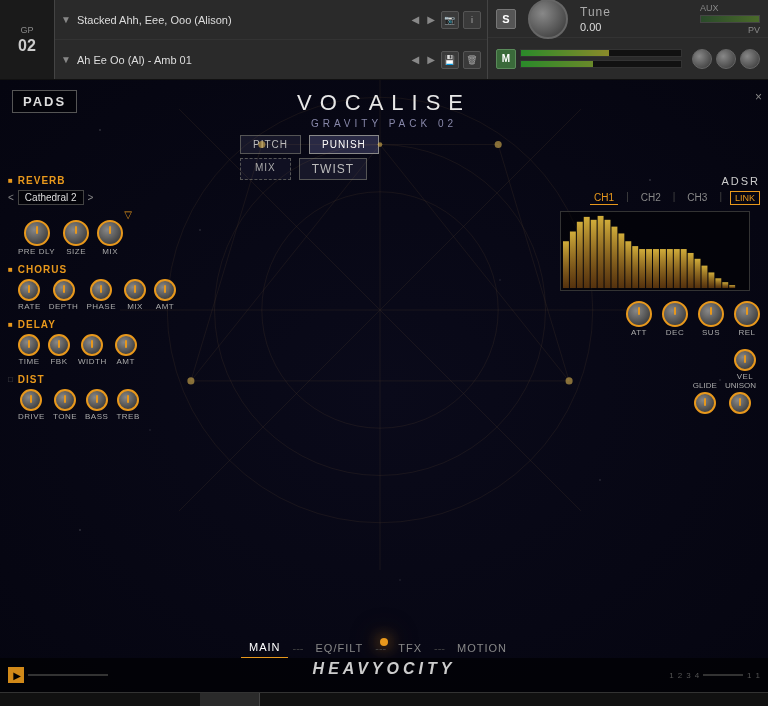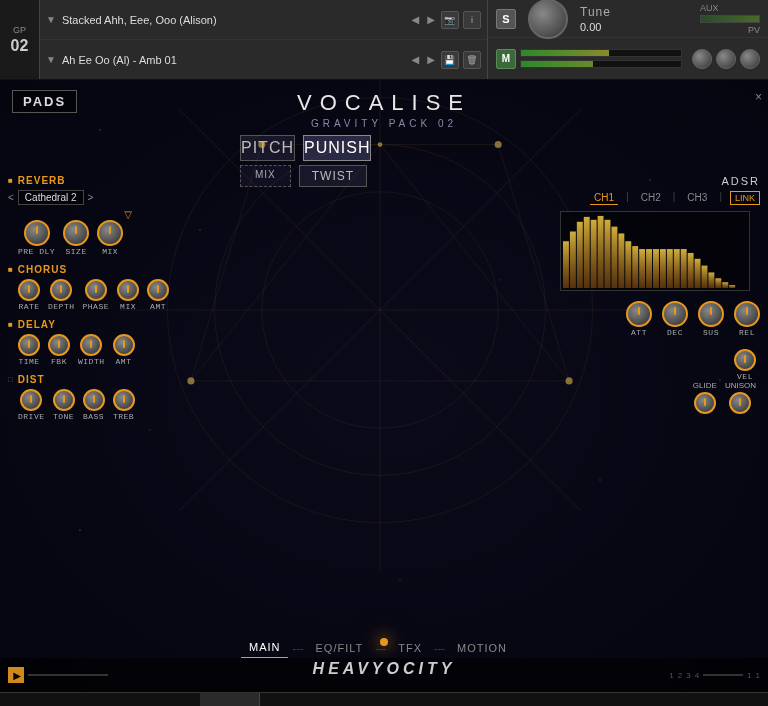--- a/index.html
+++ b/index.html
@@ -15,21 +15,21 @@
     
     .top-bar {
       background: #2a2a2a;
       height: 80px;
       display: flex;
       align-items: stretch;
       border-bottom: 1px solid #111;
     }
     .gp-box {
       background: #1a1a1a;
-      width: 40px;
+      width: 55px;
       display: flex;
       flex-direction: column;
       align-items: center;
       justify-content: center;
       border-right: 1px solid #444;
       color: #aaa;
       font-size: 10px;
       gap: 2px;
     }
     .gp-label { font-size: 9px; color: #888; }
@@ -216,22 +216,22 @@
       gap: 4px;
       align-items: flex-start;
     }
     .fx-row {
       display: flex;
       gap: 8px;
     }
     .fx-btn {
       border: 1px solid #555;
       color: #bbb;
-      font-size: 16px;
-      padding: 3px 0;
+      font-size: 10px;
+      padding: 3px 12px;
       cursor: pointer;
       background: rgba(30,30,50,0.7);
       letter-spacing: 1px;
     }
     .fx-btn.active {
       border-color: #888;
       color: #fff;
       background: rgba(50,50,80,0.8);
     }
     .mix-btn {
@@ -310,21 +310,20 @@
     .knob-xs {
       width: 22px;
       height: 22px;
     }
     .knob-label {
       color: #aaa;
       font-size: 8px;
       text-align: left;
       margin-top: 1px;
       letter-spacing: 0.5px;
-      font-family: Liberation Mono, monospace;
     }
     .knob-group {
       display: flex;
       flex-direction: column;
       align-items: center;
       gap: 0;
     }
 
     
     .reverb-section {

